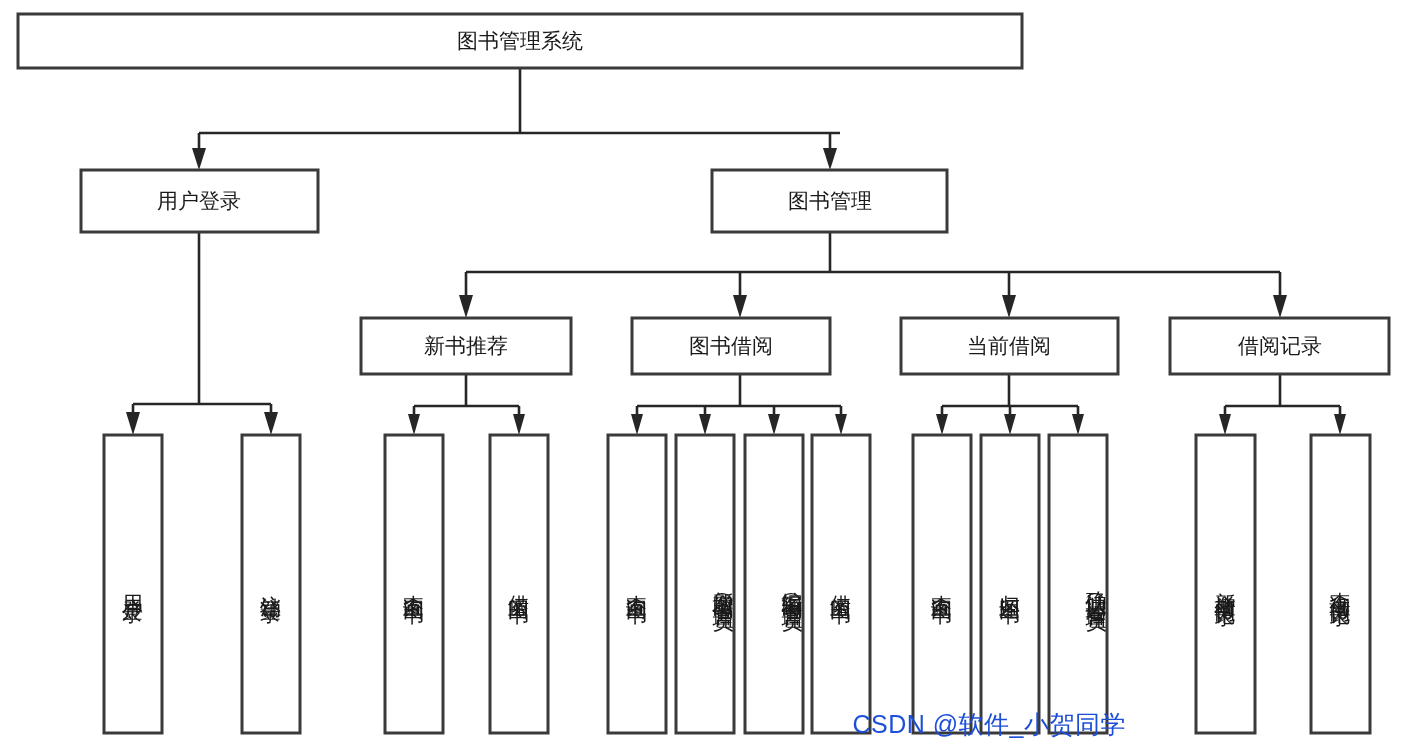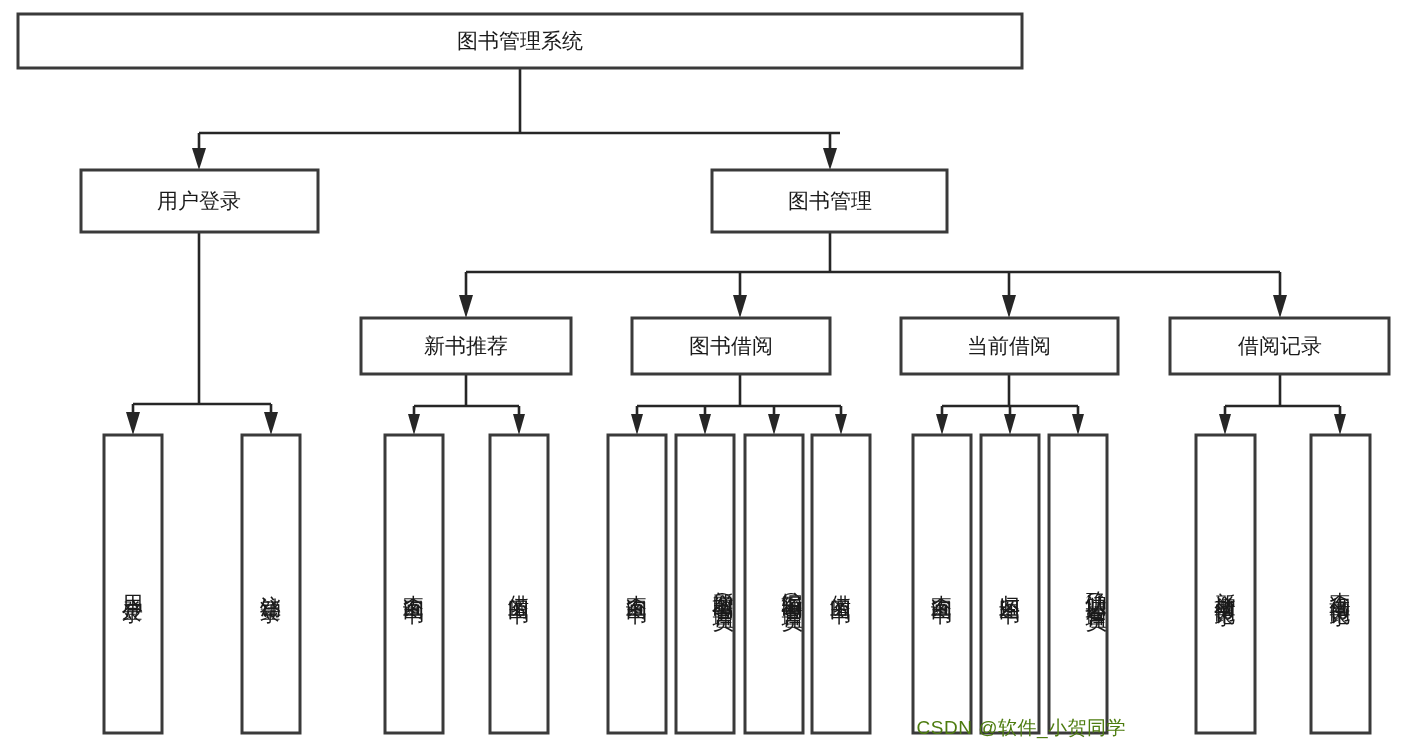--- a/index.html
+++ b/index.html
@@ -65,22 +65,22 @@
     pointer-events: none;
   }
   .vlabel.center-start {
     align-items: center;
   }
   .watermark {
     position: absolute;
     right: 10px;
     bottom: 6px;
     font-family: "Liberation Sans", "DejaVu Sans", sans-serif;
-    font-size: 19px;
-    color: #4d7c0f;
+    font-size: 25px;
+    color: #1d4ed8;
     white-space: nowrap;
     letter-spacing: 0.5px;
   }
 </style>
 </head>
 <body>
 
 <div id="diagram-root">
 
   <svg class="flow" viewBox="0 0 1405 747" xmlns="http://www.w3.org/2000/svg">

